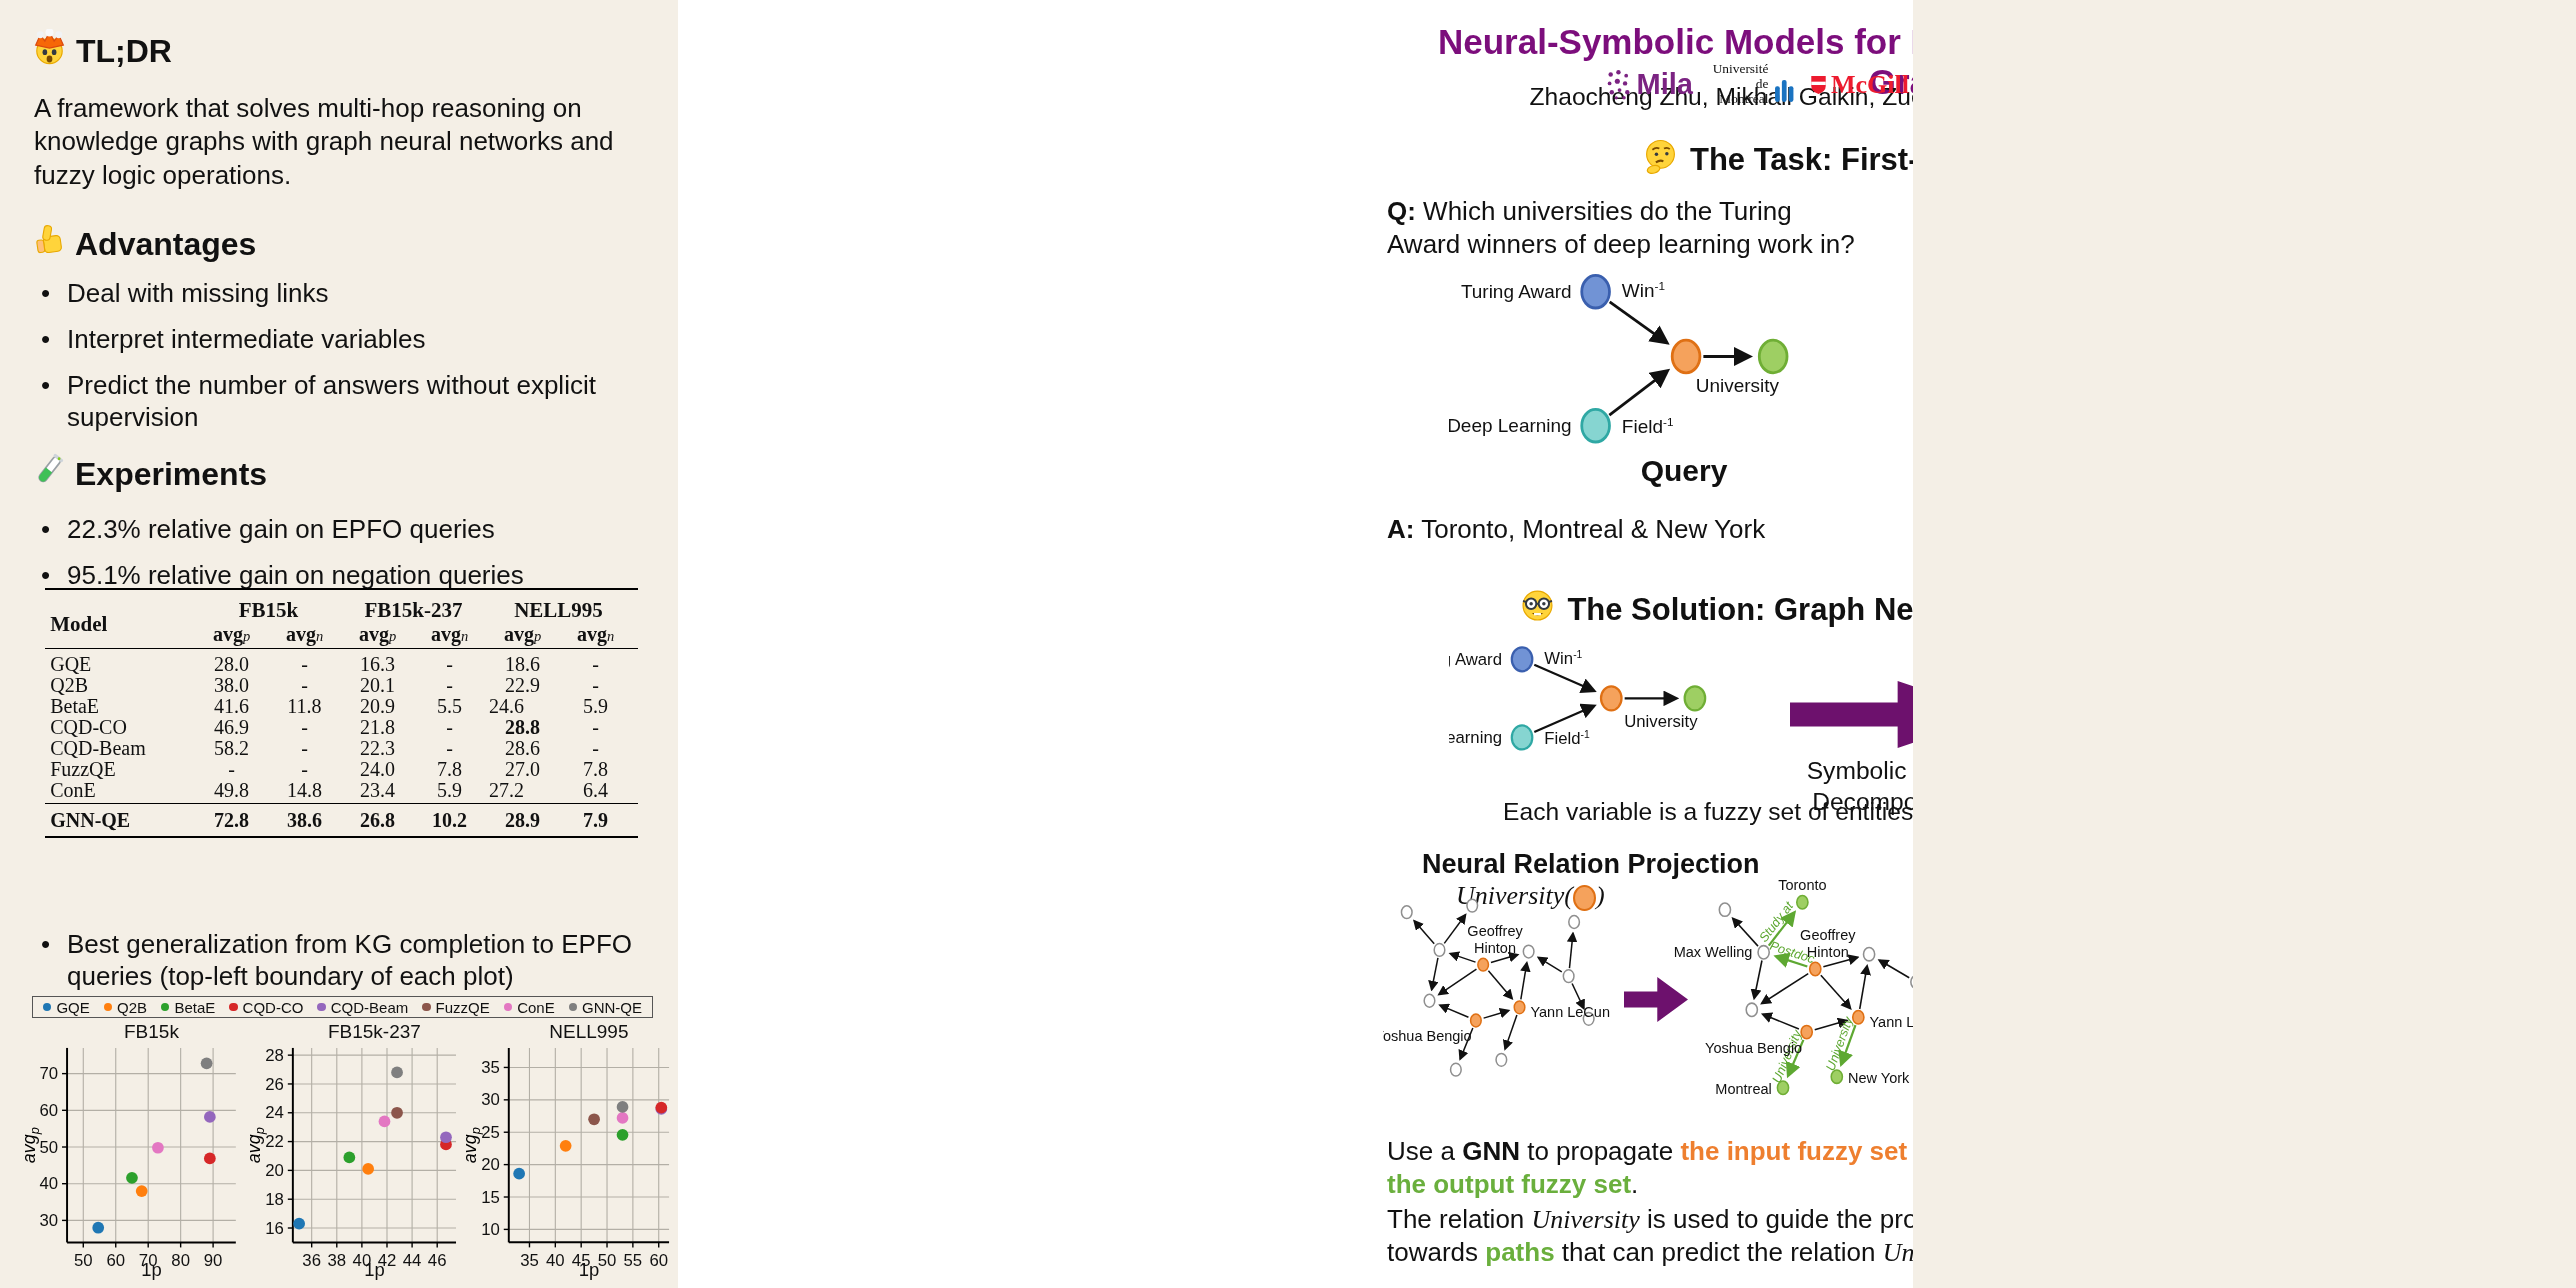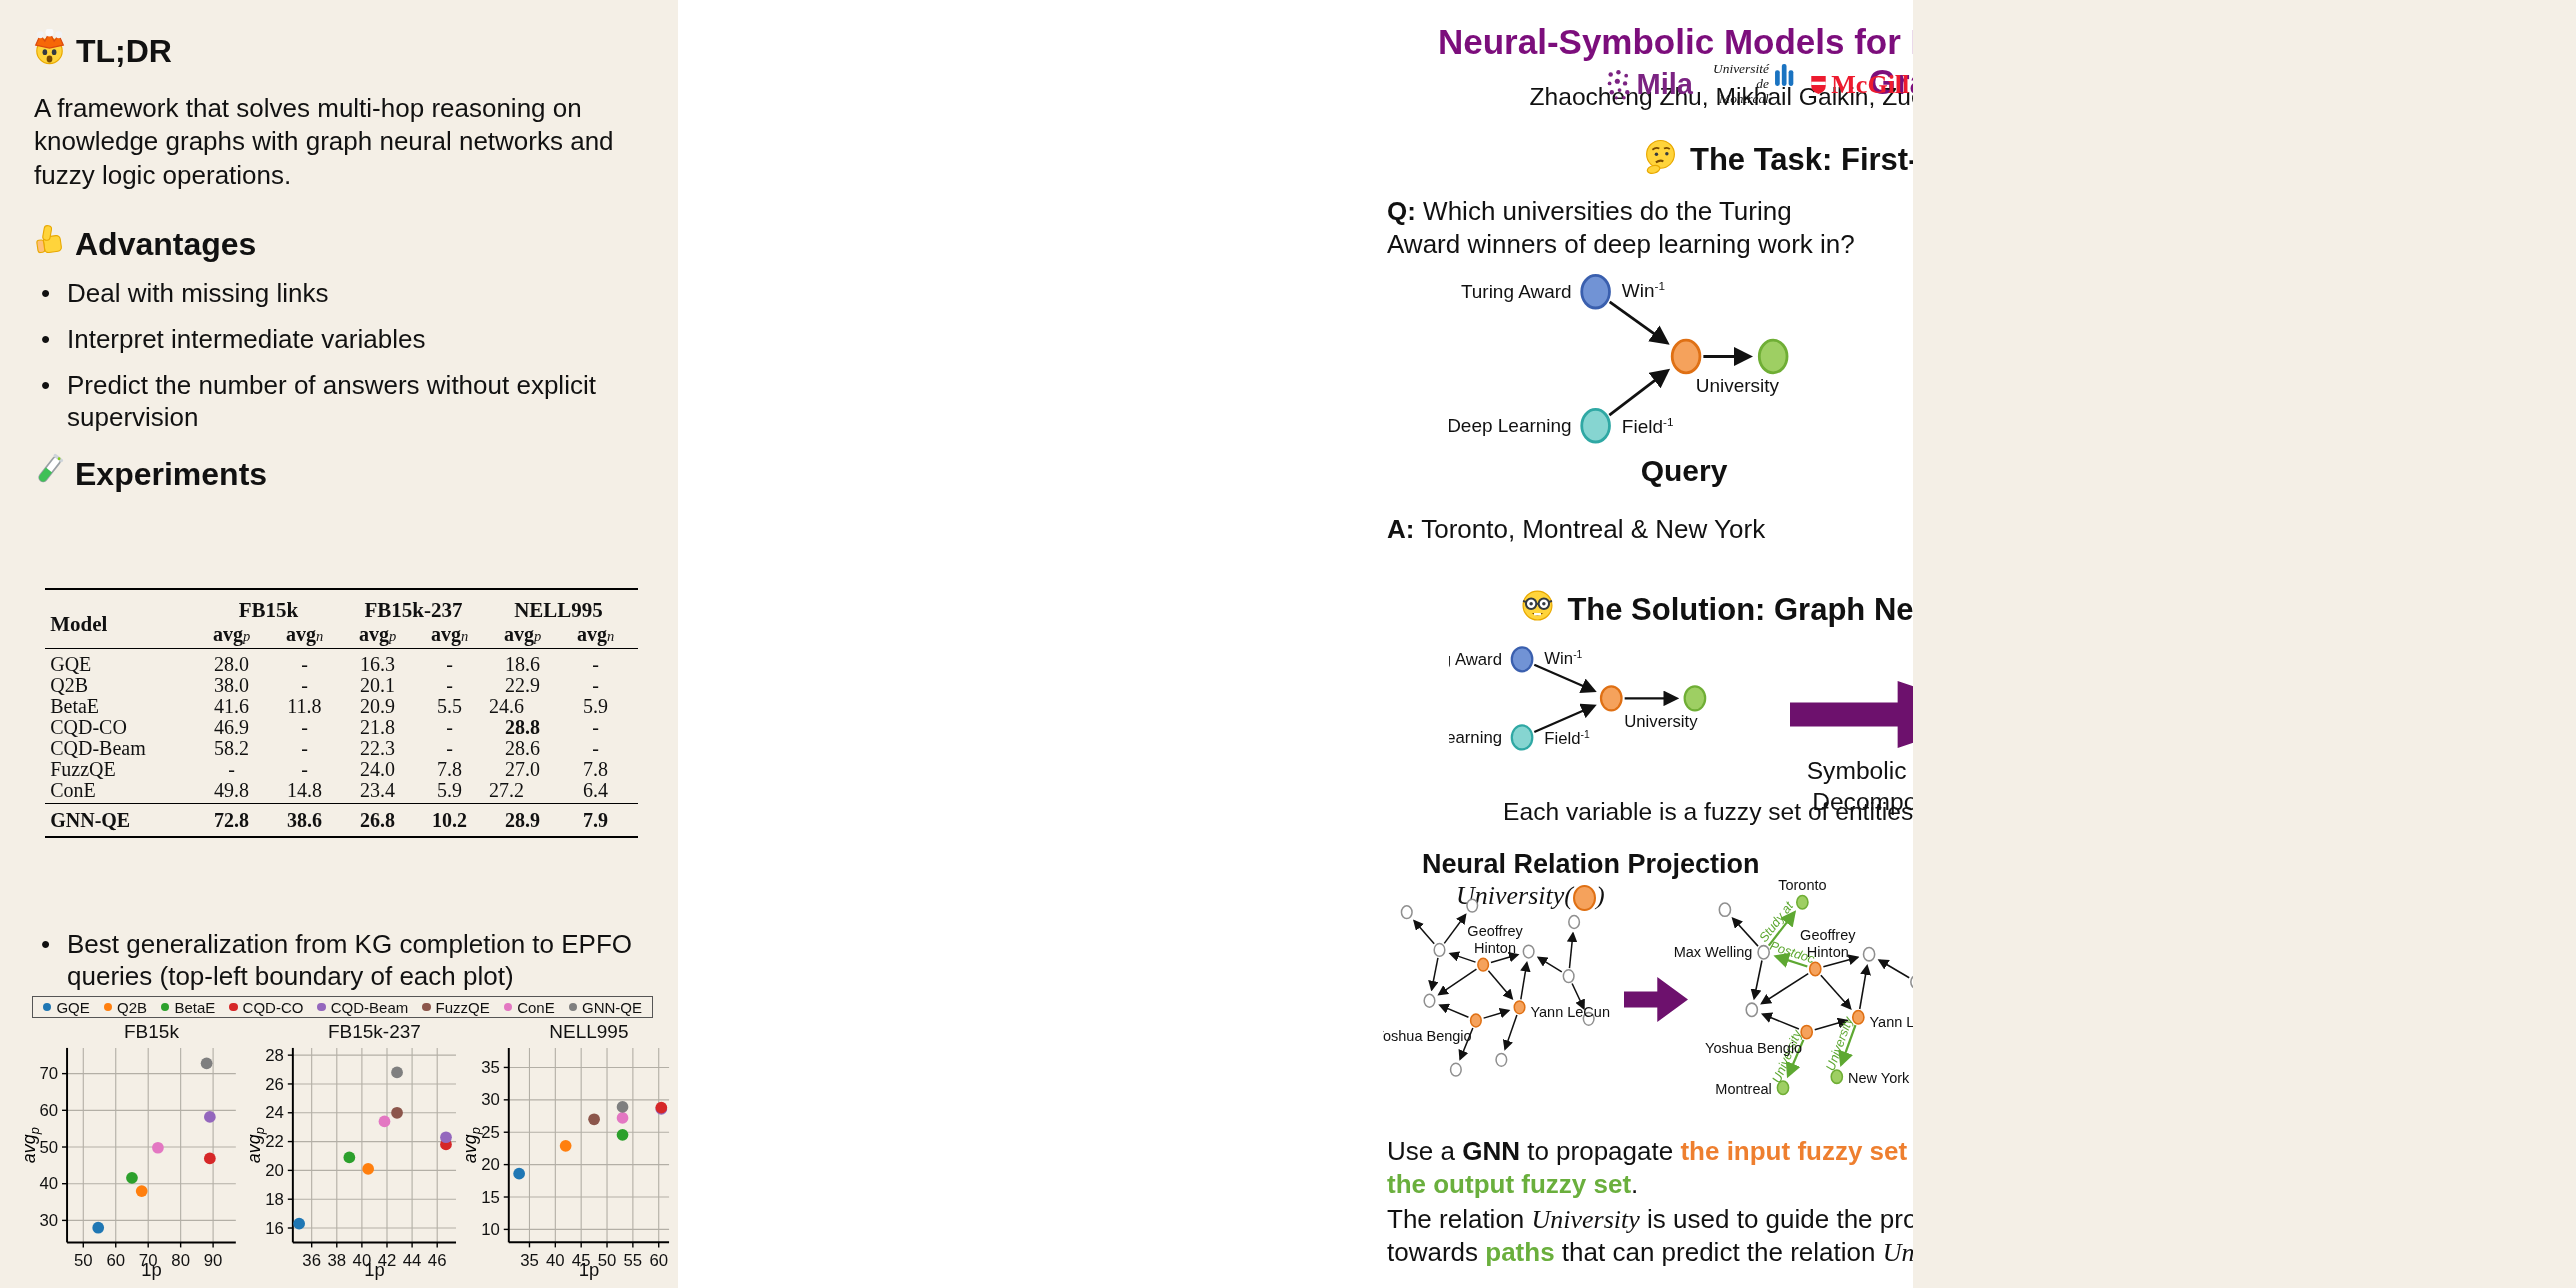--- a/index.html
+++ b/index.html
@@ -82,20 +82,24 @@
       <span><svg width="36" height="36" viewBox="0 0 64 64">
             <g transform="rotate(38 32 32)">
               <rect x="25" y="4" width="14" height="52" rx="7" fill="#ffffff" stroke="#9aa0a6" stroke-width="3"></rect>
        <path d="M25,32 h14 v17 a7,7 0 0 1 -14,0 z" fill="#40c057"></path>
        <rect x="22" y="2" width="20" height="6" rx="3" fill="#ced4da"></rect>
             </g>
        <circle cx="50" cy="12" r="2.5" fill="#82c91e"></circle>
           </svg></span>
       <span>Experiments</span>
     </div>
+    <ul class="abs blist" style="left:31px;top:514px;width:626px;" id="experiments-list">
+        <li>22.3% relative gain on EPFO queries</li>
+        <li>95.1% relative gain on negation queries</li>
+      </ul>
     <div class="abs" id="results-table" style="left:39px;top:588px;width:604px;height:246px;font-family:'Liberation Serif',serif;">
         <div style="position: absolute; left: 5.6px; top: 0px; width: 593px; height: 1.7px; background: rgb(0, 0, 0);"></div>
         <div style="position: absolute; left: 11.2px; top: 23.5px; font-size: 21px; font-weight: bold;">Model</div>
         <div style="position: absolute; left: 140px; top: 10px; width: 179px; text-align: center; font-size: 21px; font-weight: bold;">FB15k</div>
         <div style="position: absolute; left: 285px; top: 10px; width: 179px; text-align: center; font-size: 21px; font-weight: bold;">FB15k-237</div>
         <div style="position: absolute; left: 430px; top: 10px; width: 179px; text-align: center; font-size: 21px; font-weight: bold;">NELL995</div>
         <div style="position: absolute; left: 159px; top: 35px; width: 67px; text-align: center; font-size: 20px;"><b>avg</b><i style="font-size:14.5px;">p</i></div>
         <div style="position: absolute; left: 232px; top: 35px; width: 67px; text-align: center; font-size: 20px;"><b>avg</b><i style="font-size:14.5px;">n</i></div>
         <div style="position: absolute; left: 305px; top: 35px; width: 67px; text-align: center; font-size: 20px;"><b>avg</b><i style="font-size:14.5px;">p</i></div>
         <div style="position: absolute; left: 377px; top: 35px; width: 67px; text-align: center; font-size: 20px;"><b>avg</b><i style="font-size:14.5px;">n</i></div>
@@ -365,21 +369,21 @@
               <circle cx="34" cy="26" r="4"></circle>
             <circle cx="10" cy="42" r="4"></circle>
               <circle cx="24" cy="38" r="3.4"></circle>
               <circle cx="38" cy="42" r="4"></circle>
             <circle cx="18" cy="52" r="3"></circle>
               <circle cx="32" cy="52" r="3.2"></circle>
           </g>
         </svg>
         <span style="font-size:29px;font-weight:bold;color:#7b2382;">Mila</span>
       </div>
-      <div style="display:flex;align-items:flex-start;gap:5.6px;font-style:italic;">
+      <div style="display:flex;align-items:flex-end;gap:5.6px;">
         <div style="font-size:13.4px;line-height:1.1;text-align:right;font-family:'Liberation Serif',serif;">
           <div>Université</div>
           <div>de Montréal</div>
         </div>
         <svg width="22.4" height="29" viewBox="0 0 40 52">
           <g fill="#1a73c1">
             <rect x="2" y="14" width="9" height="30" rx="4"></rect>
             <rect x="15" y="2" width="9" height="42" rx="4"></rect>
             <rect x="28" y="14" width="9" height="30" rx="4"></rect>
           </g>

